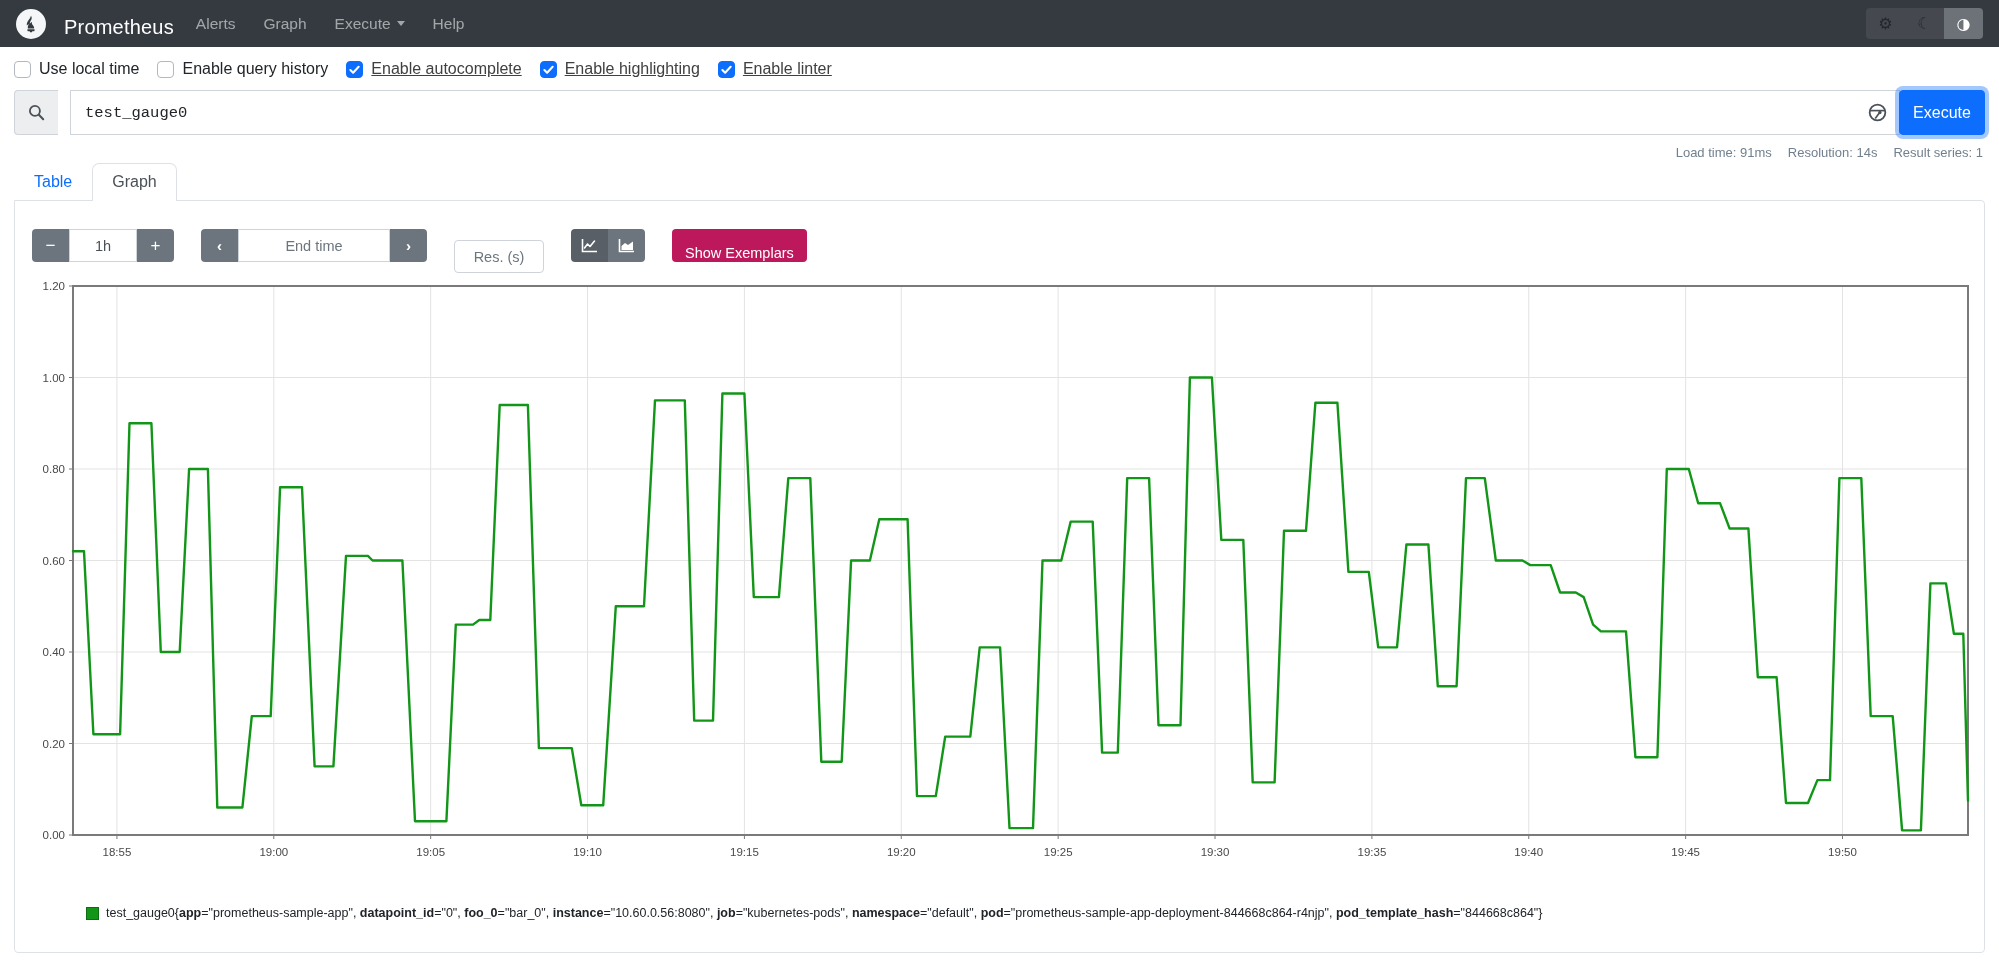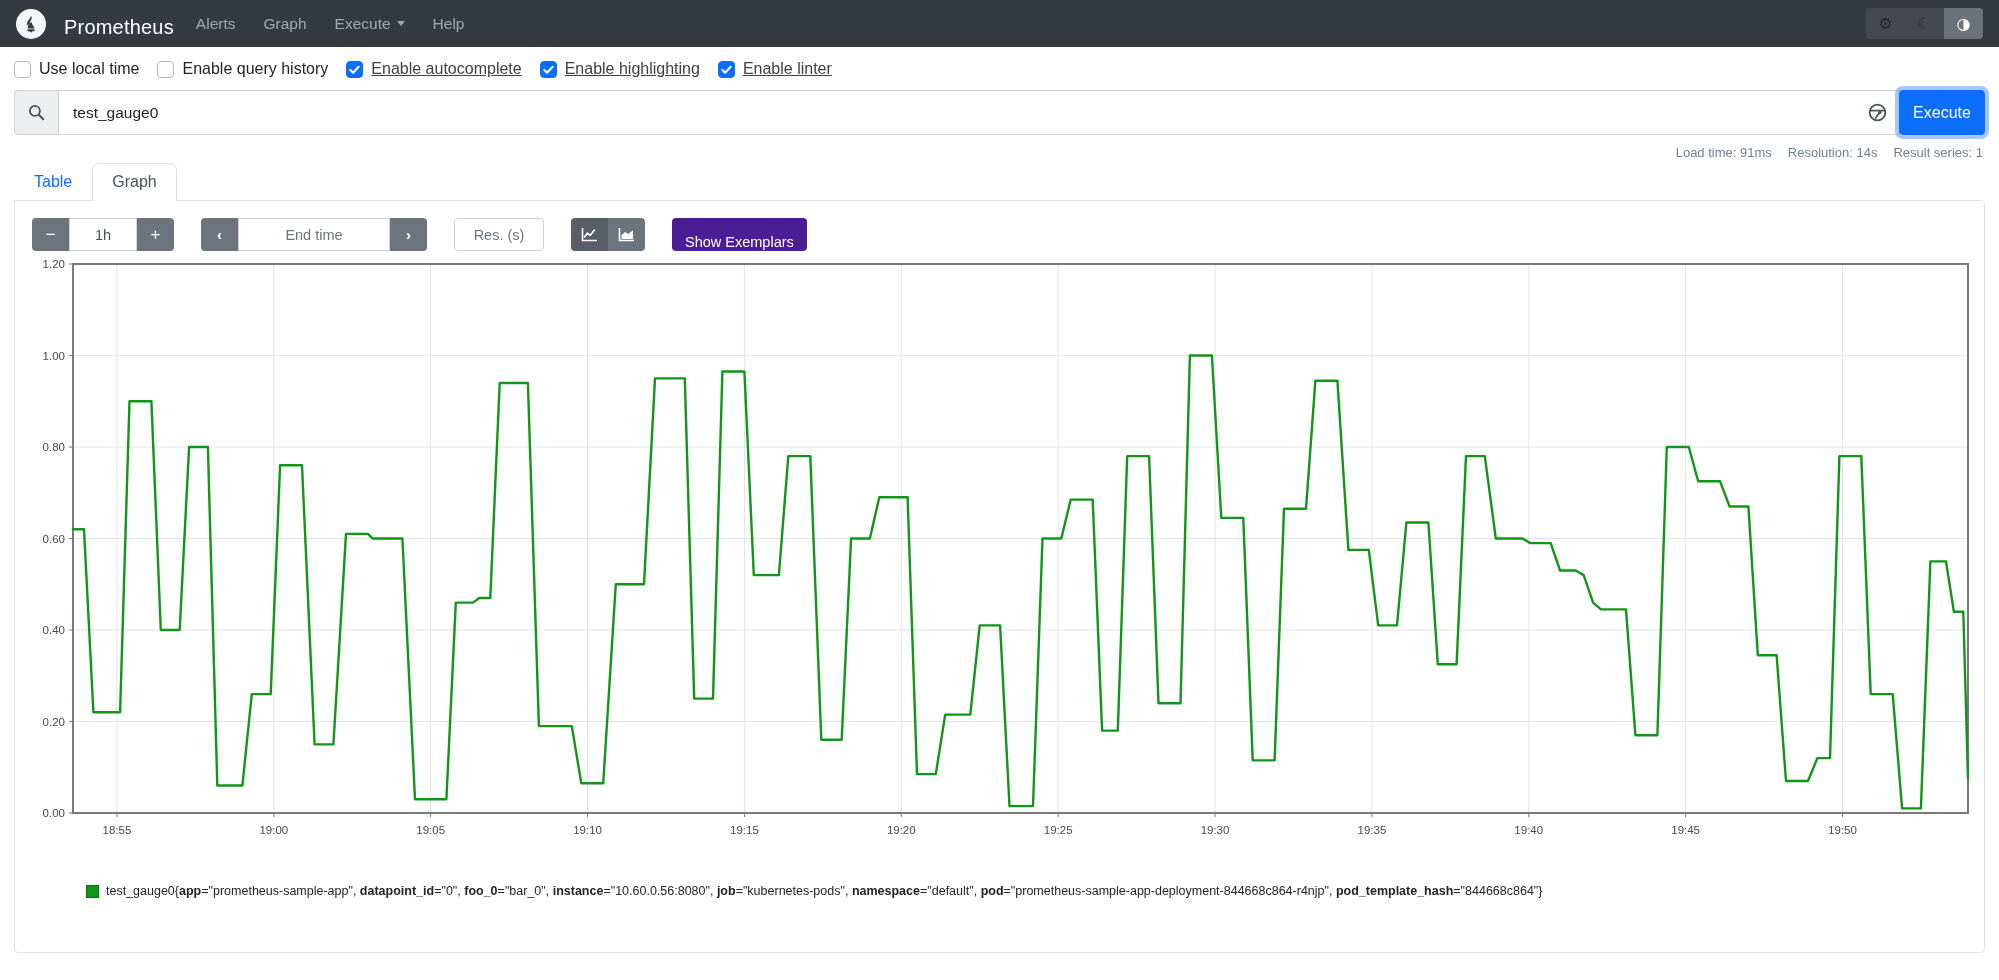--- a/index.html
+++ b/index.html
@@ -23,21 +23,21 @@
   .check-item { display:flex; align-items:center; gap:8px; font-size:16px; color:#212529; cursor:pointer; }
   .check-item.checked { color:#404040;text-decoration:underline; }
   .checkbox { width:17px; height:17px; border:1px solid #b2b8bf; border-radius:4px; background:#fff; display:inline-flex; align-items:center; justify-content:center; }
   .check-item.checked .checkbox { background:#0d6efd; border-color:#0d6efd; }
   .checkbox svg { display:none; }
   .check-item.checked .checkbox svg { display:block; }
 
   
   .query-row { display:flex; padding:0 14px; height:45px; }
   .addon-search { width:44px; background:#eceeef; border:1px solid #ced4da; border-right:none; border-radius:4px 0 0 4px; display:flex; align-items:center; justify-content:center; }
-  .query-input { flex:1; border:1px solid #ced4da; border-right:none; font-family:Liberation Sans, sans-serif; font-size:15.5px; color:#212529; padding:8px 14px; outline:none; }
+  .query-input { flex:1; border:1px solid #ced4da; border-right:none; font-family:Liberation Mono, monospace; font-size:15.5px; color:#212529; padding:8px 14px; outline:none;margin-left:12px; }
   .globe-btn { width:44px; background:#fff; border:1px solid #ced4da; border-left:none; display:flex; align-items:center; justify-content:center; cursor:pointer; }
   .execute-btn { width:86px; background:#0d6efd; color:#ffffff; font-size:16px; border:1px solid #0d6efd; border-radius:4px; margin-left:-1px; cursor:pointer; box-shadow:0 0 0 4px rgba(49,132,253,.45); position:relative; z-index:2; font-family:"Liberation Sans", sans-serif; }
 
   
   .stats-row { display:flex; justify-content:flex-end; gap:16px; padding:10px 16px 0 0; font-size:13px; color:#71808f; height:28px; }
 
   
   .tabs { display:flex; padding:0 0 0 14px; position:relative; z-index:2; }
   .tab { padding:9px 19px; font-size:16px; cursor:pointer; border:1px solid transparent; border-bottom:none; border-radius:7px 7px 0 0; }
   .tab.inactive { color:#0d6efd; }
@@ -47,24 +47,24 @@
   
   .controls { display:flex; align-items:center; gap:27px; padding:17px 0 0 17px; }
   .btn-group { display:flex; }
   .gbtn { height:33px; background:#6c757d; color:#fff; border:none; display:flex; align-items:center; justify-content:center; cursor:pointer; font-family:"Liberation Sans", sans-serif; }
   .gbtn.first { border-radius:4px 0 0 4px; }
   .gbtn.last { border-radius:0 4px 4px 0; }
   .gbtn.darker { background:#585f66; }
   .sq { width:37px; font-size:17px; }
   .range-input { width:68px; height:33px; border:1px solid #ced4da; text-align:center; font-size:14.5px; color:#495057; outline:none; font-family:"Liberation Sans", sans-serif; }
   .endtime-input { width:152px; height:33px; border:1px solid #ced4da; text-align:center; font-size:14.5px; outline:none; font-family:"Liberation Sans", sans-serif; }
-  .res-input { width:90px; height:33px; border:1px solid #ced4da; border-radius:4px; text-align:center; font-size:14.5px; outline:none; font-family:"Liberation Sans", sans-serif; }
+  .res-input { width:90px; height:33px; border:1px solid #ced4da; border-radius:4px; text-align:center; font-size:14.5px; outline:none; font-family:"Liberation Sans", sans-serif;margin-top:22px; }
   input::placeholder { color:#6c757d; opacity:1; }
   .chev { font-size:15px; font-weight:700; }
-  .exemplars-btn { height:33px; padding:16px 13px; background:#4c1d95; color:#fff; border:none; border-radius:4px; font-size:14.5px; cursor:pointer; font-family:"Liberation Sans", sans-serif; }
+  .exemplars-btn { height:33px; padding:16px 13px; background:#be185d; color:#fff; border:none; border-radius:4px; font-size:14.5px; cursor:pointer; font-family:"Liberation Sans", sans-serif; }
 
   
   .chart-wrap { padding:9px 14px 0 14px; }
   .legend-row { display:flex; align-items:center; gap:8px; margin:28px 0 0 72px; font-size:12.5px; color:#212529; cursor:pointer; }
   .legend-swatch { width:11px; height:11px; background:#129618; outline:1px solid #0b6e11; display:inline-block; }
   .legend-text b { font-weight:700; }
 </style>
 </head>
 <body>
 

